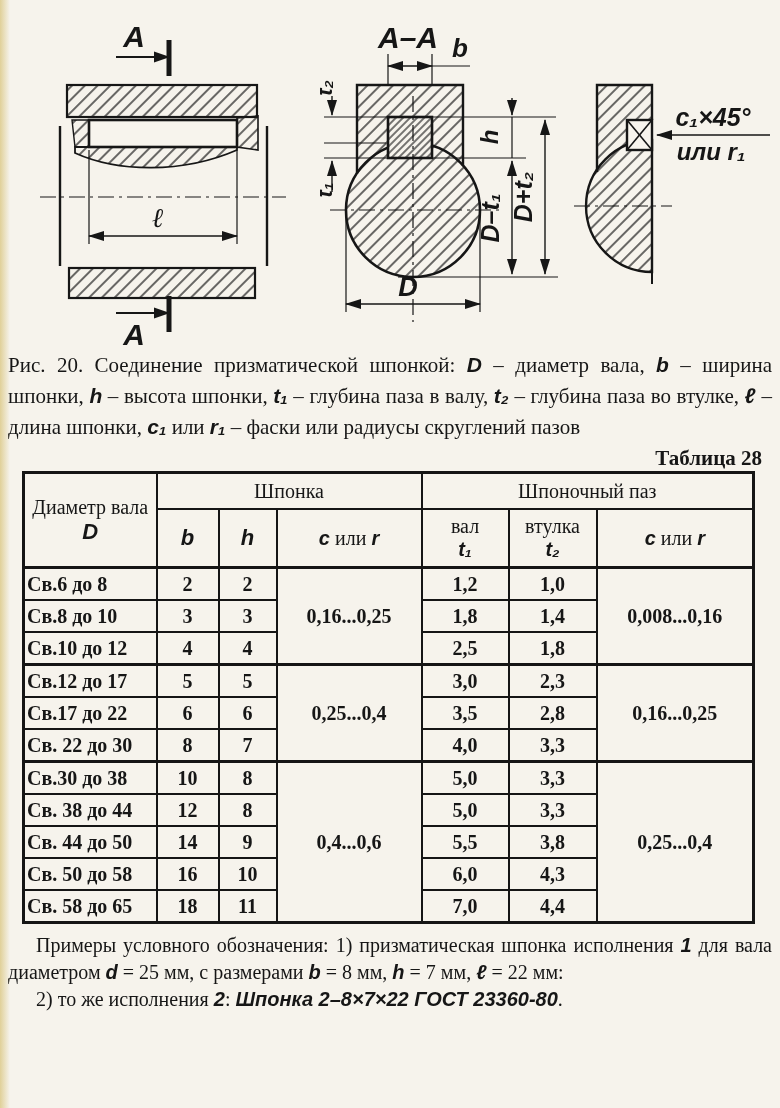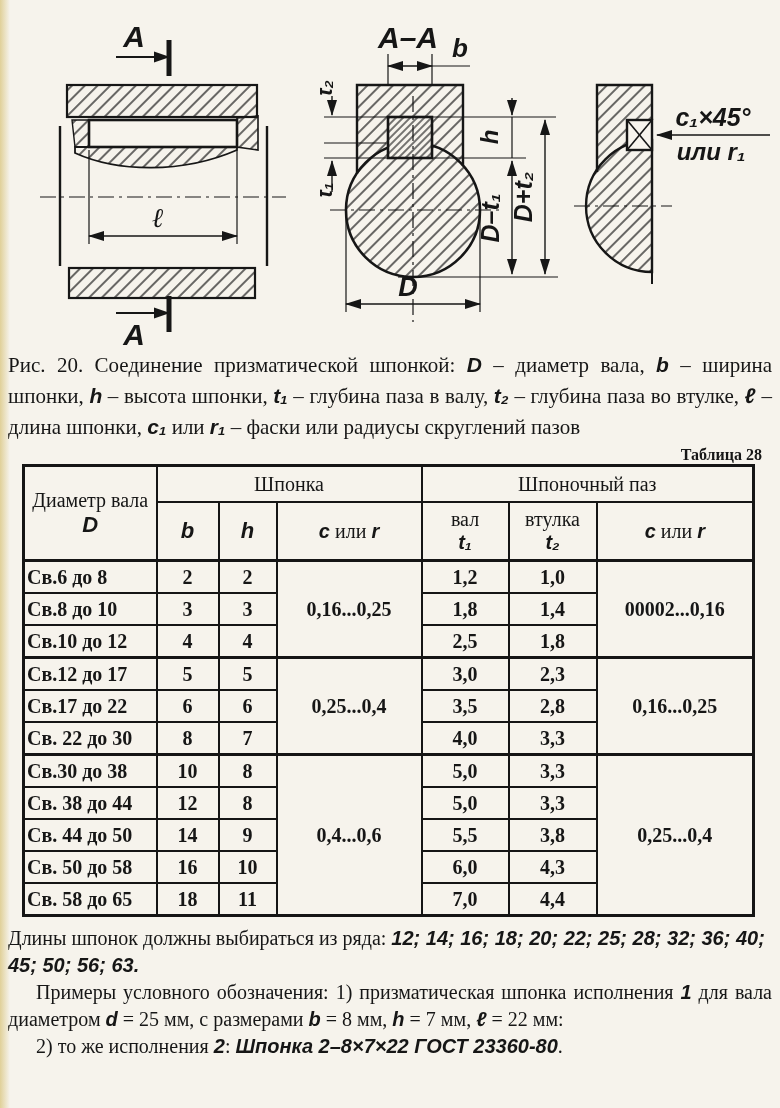--- a/index.html
+++ b/index.html
@@ -11,21 +11,21 @@
   .page::before{
     content:"";position:absolute;left:0;top:0;width:10px;height:1108px;
     background:linear-gradient(90deg,#e0d098,rgba(240,233,214,0));pointer-events:none;
   }
   .figures{position:relative;height:346px;}
   .figures svg{position:absolute;top:0;}
   svg text{fill:#161616;}
   .fig-var{font-family:"Liberation Sans",sans-serif;font-weight:700;font-style:italic;}
   .fig-serif{font-family:"Liberation Serif",serif;font-style:italic;font-weight:700;}
   .caption{margin:4px 8px 0 8px;font-size:21px;line-height:1.42;text-align:justify;}
-  .table-label{margin:4px 18px 0 12px;font-size:16px;font-weight:700;text-align:right;}
+  .table-label{margin:4px 18px 0 12px;font-size:21px;font-weight:700;text-align:right;}
   .tbl-title{margin:6px 8px 5px 36px;font-size:20px;}
   .seg-n{}
   .seg-b{font-weight:700;}
   .seg-bi{font-family:"Liberation Sans",sans-serif;font-weight:700;font-style:italic;}
   table.dims{
     border-collapse:collapse;margin-left:22px;width:672px;table-layout:fixed;
     font-size:20px;
   }
   table.dims th,table.dims td{border:2px solid #151515;padding:0 2px;}
   table.dims{border:3px solid #151515;}
@@ -220,21 +220,21 @@
       </tr>
     </thead>
     <tbody>
       <tr>
         <td class="cd">Св.6 до 8</td>
         <td class="num">2</td>
         <td class="num">2</td>
         <td class="range" rowspan="3">0,16...0,25</td>
         <td class="num">1,2</td>
         <td class="num">1,0</td>
-        <td class="range" rowspan="3">00002...0,16</td>
+        <td class="range" rowspan="3">0,008...0,16</td>
       </tr>
       <tr>
         <td class="cd">Св.8 до 10</td>
         <td class="num">3</td>
         <td class="num">3</td>
         <td class="num">1,8</td>
         <td class="num">1,4</td>
       </tr>
       <tr>
         <td class="cd">Св.10 до 12</td>
@@ -300,18 +300,17 @@
         <td class="cd">Св. 58 до 65</td>
         <td class="num">18</td>
         <td class="num">11</td>
         <td class="num">7,0</td>
         <td class="num">4,4</td>
       </tr>
     </tbody>
   </table>
 
   <div class="notes">
-    <p><span class="seg-n">Длины шпонок должны выбираться из ряда: </span><span class="seg-bi">12; 14; 16; 18; 20; 22; 25; 28; 32; 36; 40; 45; 50; 56; 63.</span></p>
     <p class="p-indent"><span class="seg-n">Примеры условного обозначения: 1) призматическая шпонка исполнения </span><span class="seg-bi">1</span><span class="seg-n"> для вала диаметром </span><span class="seg-bi">d</span><span class="seg-n"> = 25 мм, с размерами </span><span class="seg-bi">b</span><span class="seg-n"> = 8 мм, </span><span class="seg-bi">h</span><span class="seg-n"> = 7 мм, </span><span class="seg-bi">ℓ</span><span class="seg-n"> = 22 мм:</span></p>
     <p class="p-indent"><span class="seg-n">2) то же исполнения </span><span class="seg-bi">2</span><span class="seg-n">:  </span><span class="seg-bi">Шпонка 2–8×7×22 ГОСТ 23360-80</span><span class="seg-n">.</span></p>
   </div>
 
 </div>
 
 </body></html>

